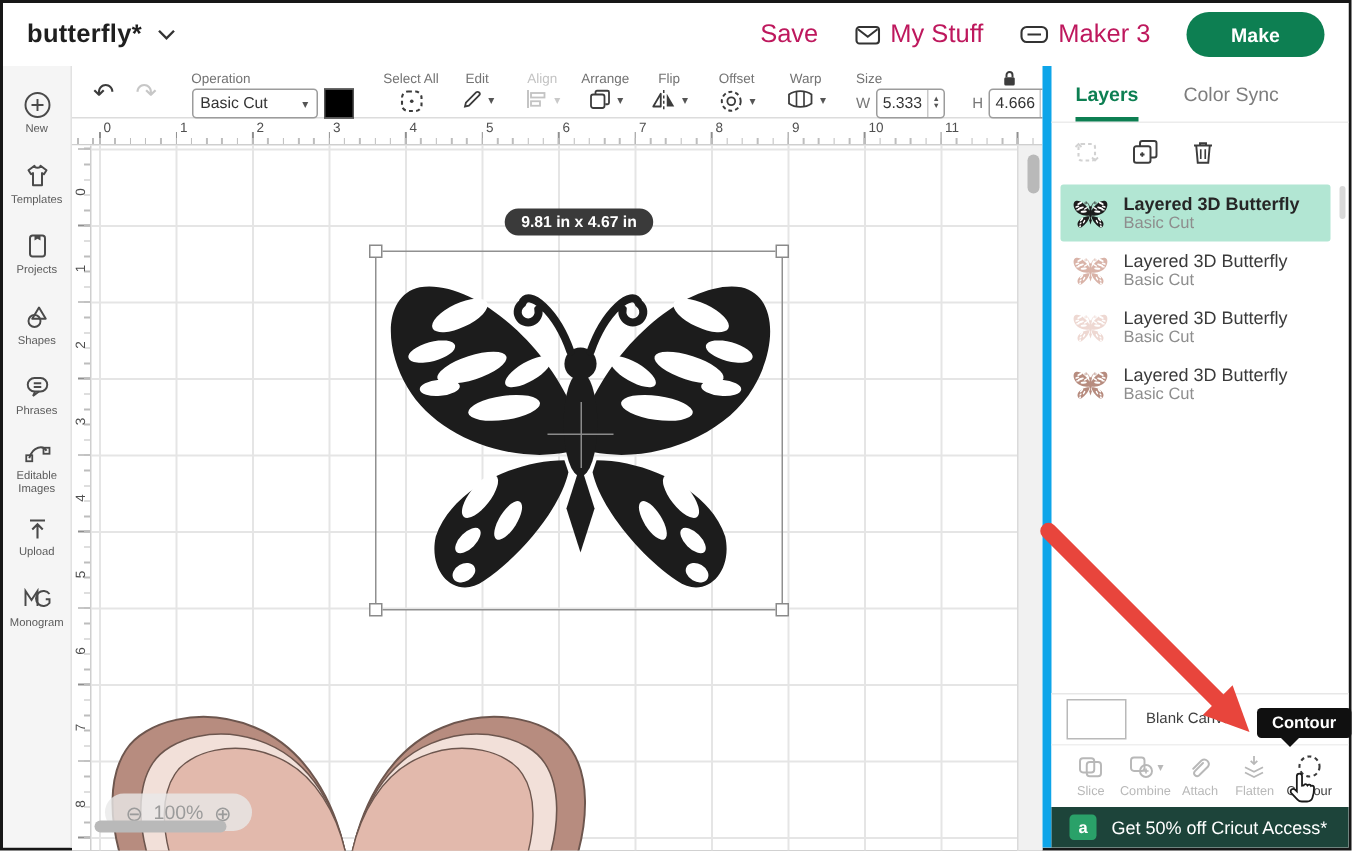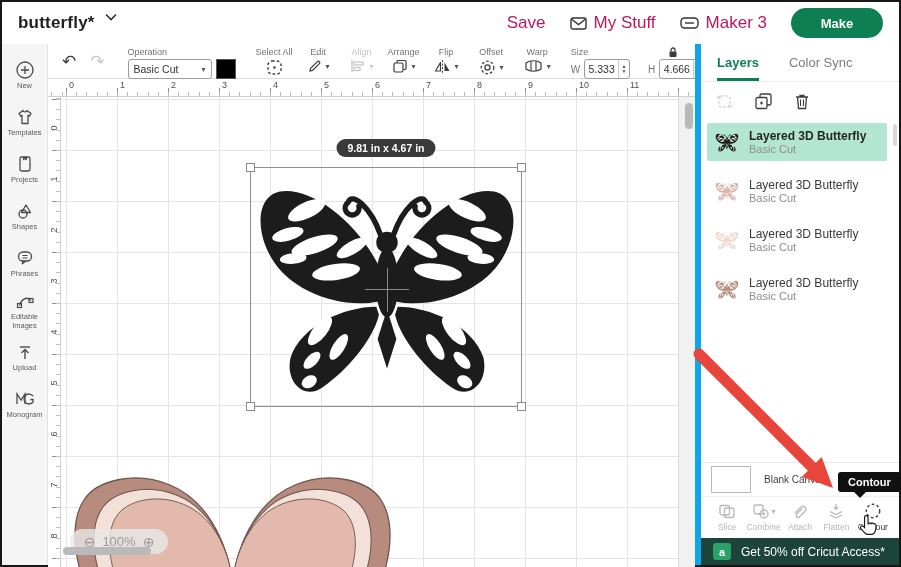--- a/index.html
+++ b/index.html
@@ -2,21 +2,21 @@
 <html><head>
 <meta charset="utf-8">
 <style>
   * { box-sizing: border-box; margin: 0; padding: 0; }
   html,body { width:901px; height:567px; }
   body { font-family:"Liberation Sans", sans-serif; position:relative; overflow:hidden; background:#fff; }
   .window { position:absolute; inset:0; border:2px solid #171717; background:#fff; }
 
   
   .header { position:absolute; left:0; right:0; top:0; height:42px; background:#fff; display:flex; align-items:center; padding:0 16px; z-index:6; }
-  .title-wrap { display:flex; gap:10px; cursor:pointer; }
+  .title-wrap { display:flex; align-items:center; gap:10px; cursor:pointer; }
   .title { font-size:17px; font-weight:bold; color:#1f1f1f; letter-spacing:.2px; }
   .header-right { margin-left:auto; display:flex; align-items:center; gap:24px; }
   .hbtn { display:flex; align-items:center; gap:7px; font-size:17px; color:#be185d; cursor:pointer; }
   .make-btn { width:92px; height:30px; border-radius:16px; border:none; color:#fff; font-size:13px; font-weight:bold; cursor:pointer; font-family:inherit; }
 
   
   .sidebar { position:absolute; left:0; top:42px; bottom:0; width:46px; background:#f5f5f5; border-right:1px solid #e2e2e2; display:flex; flex-direction:column; align-items:center; padding-top:8px; z-index:5; }
   .side-item { width:100%; height:47px; display:flex; flex-direction:column; align-items:center; justify-content:center; gap:2px; cursor:pointer; }
   .side-item .lbl { font-size:7.5px; color:#5a5a5a; text-align:center; line-height:1.15; }
   .side-item svg { display:block; }
@@ -75,21 +75,21 @@
   .hscroll .thumb { width:88px; height:8px; background:#b9b9b9; border-radius:4px; margin-left:2px; }
 
   
   .panel { position:absolute; left:693px; top:42px; right:0; bottom:0; background:#fff; border-left:6px solid #0ea5e9; z-index:5; }
   .tabs { height:38px; display:flex; padding:0 16px; gap:30px; align-items:stretch; border-bottom:1px solid #ececec; }
   .tab { display:flex; align-items:center; font-size:13px; color:#7d7d7d; cursor:pointer; border-bottom:3px solid transparent; padding-top:2px; }
   .tab.active { font-weight:bold; }
   .prow { height:38px; display:flex; align-items:center; gap:20px; padding:0 14px; }
   .picon { cursor:pointer; display:flex; }
   .layers { position:absolute; left:0; right:0; top:76px; bottom:103px; overflow:hidden; padding:3px 4px 0 3px; }
-  .lrow { height:38px; margin:0 8px 11px 3px; display:flex; align-items:center; gap:10px; padding:12px 8px; border-radius:2px; cursor:pointer; }
+  .lrow { height:38px; margin:0 8px 0 3px; display:flex; align-items:center; gap:10px; padding:12px 8px; border-radius:2px; cursor:pointer; }
   .lrow .lt { font-size:12px; font-weight:bold; color:#262626; line-height:14px; }
   .lrow .ls { font-size:11px; color:#8e8e8e; line-height:13px; }
   .pscroll { position:absolute; right:1px; top:80px; width:5px; height:60px; }
   .pscroll .thumb { width:4px; height:22px; background:#d9d9d9; border-radius:2px; }
 
   .bcrow { position:absolute; left:0; right:0; bottom:69px; height:34px; border-top:1px solid #e7e7e7; display:flex; align-items:center; gap:13px; padding:0 10px; background:#fff; }
   .bc-swatch { width:40px; height:27px; background:#fff; border:1px solid #b9b9b9; cursor:pointer; }
   .bc-label { font-size:10px; color:#3f3f3f; }
 
   .arow { position:absolute; left:0; right:0; bottom:27px; height:42px; border-top:1px solid #efefef; display:flex; justify-content:space-between; padding:5px 8px 0; background:#fff; }

